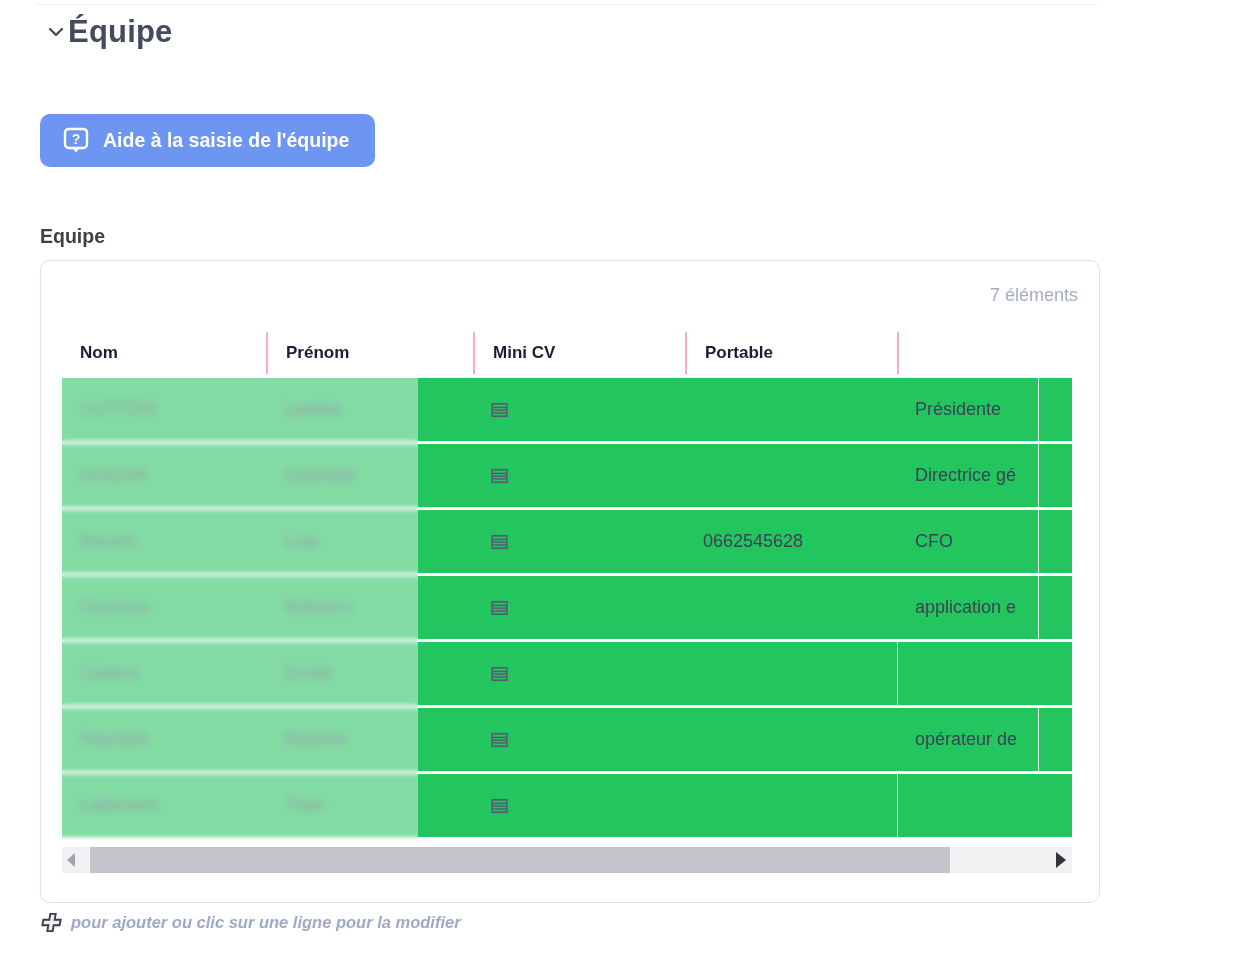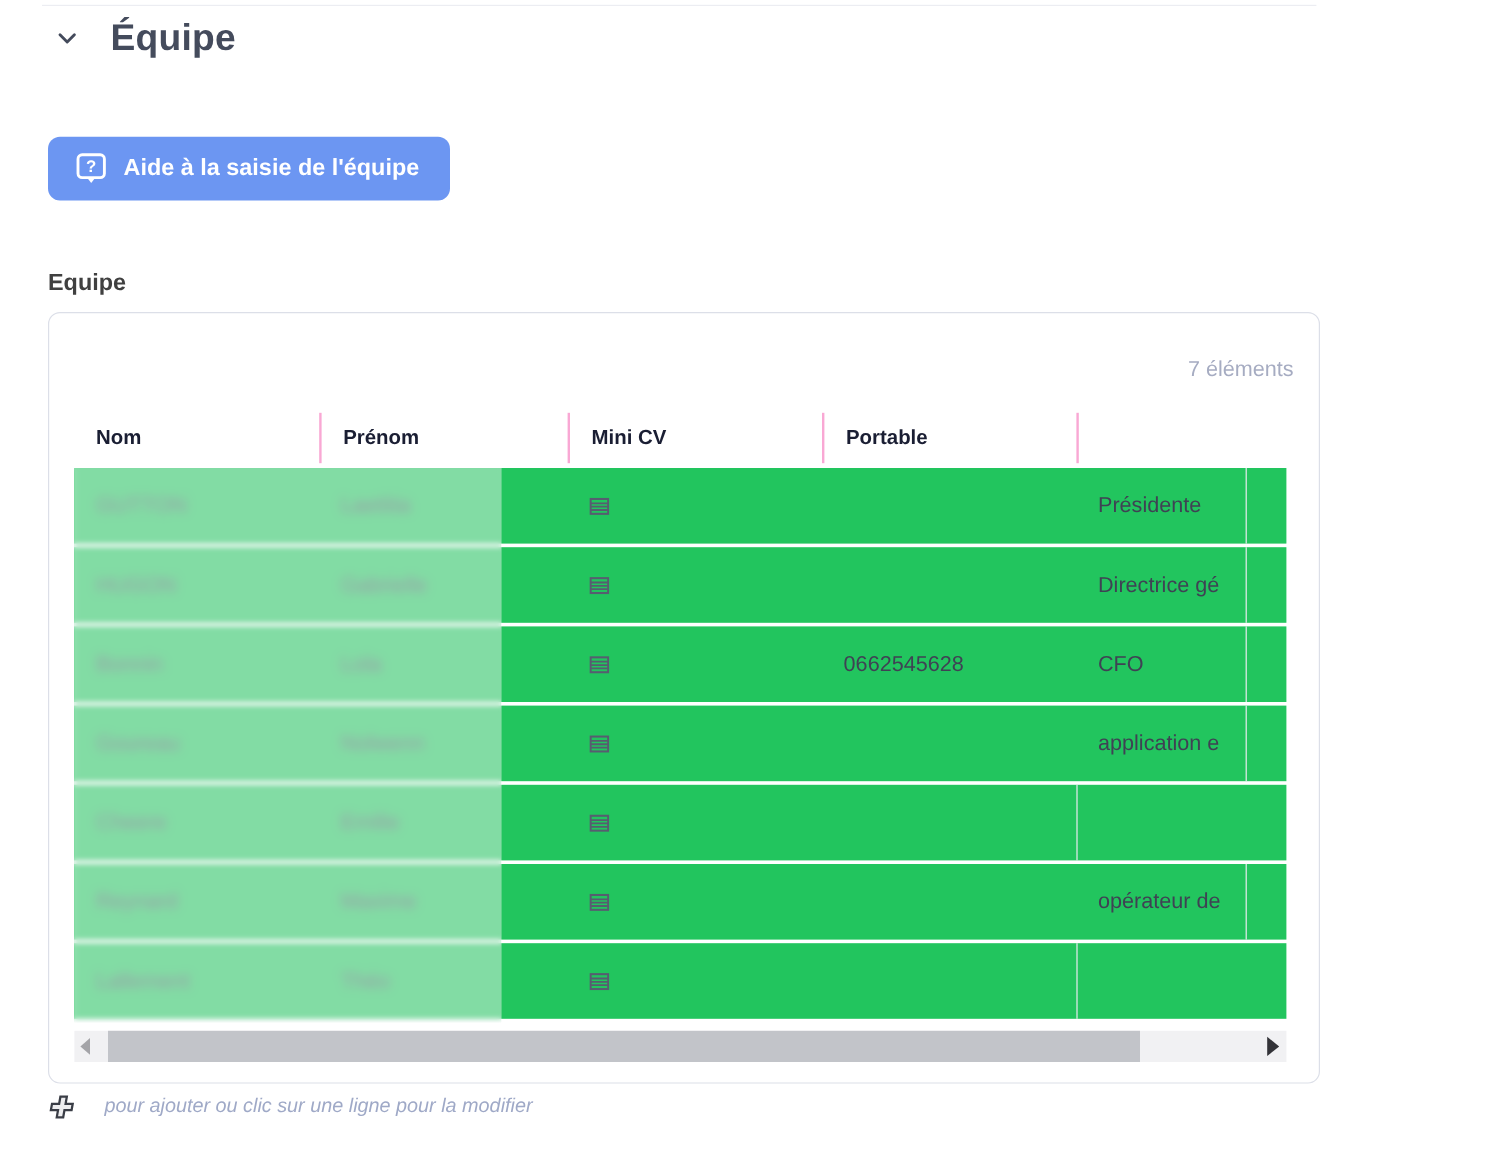--- a/index.html
+++ b/index.html
@@ -3,39 +3,39 @@
 <meta charset="utf-8">
 <style>
   * { box-sizing: border-box; margin: 0; padding: 0; }
   html,body { background:#ffffff; }
   body {
     width:1243px; height:958px; position:relative; overflow:hidden;
     font-family:"Liberation Sans", sans-serif; color:#3F4254;
   }
   .top-divider { position:absolute; left:35px; top:4px; width:1062px; height:1px; background:#ECEDF2; }
 
-  .section-header { position:absolute; left:44px; top:14px; display:flex; align-items:center; gap:24px; }
+  .section-header { position:absolute; left:44px; top:14px; display:flex; align-items:center; }
   .chevron-btn { width:24px; height:24px; display:flex; align-items:center; justify-content:center; cursor:pointer; background:none; border:none; }
   .section-title { font-size:31px; font-weight:bold; color:#444B5C; letter-spacing:0.2px; }
 
   .help-btn {
     position:absolute; left:40px; top:114px; height:53px; padding:0 26px 0 22px;
     background:#6C96F2; border:none; border-radius:10px;
     display:flex; align-items:center; gap:13px; cursor:pointer;
   }
   .help-btn span { color:#ffffff; font-size:19.5px; font-weight:bold; }
 
   .table-label { position:absolute; left:40px; top:225px; font-size:19.5px; font-weight:600; color:#404040; }
 
   .card {
     position:absolute; left:40px; top:260px; width:1060px; height:643px;
     background:#ffffff; border:1px solid #DCDFE8; border-radius:10px;
     padding:20px 21px 0 21px;
   }
-  .count-label { text-align:right; font-size:18px; color:#A6ACC2; padding-right:0; margin-top:16px; }
+  .count-label { text-align:right; font-size:18px; color:#A6ACC2; padding-right:0; margin-top:4px; }
 
   .grid-row { display:grid; grid-template-columns:204px 207px 212px 212px 141px 34px; width:1010px; }
   .thead { margin-top:24px; height:46px; align-items:center; }
   .th {
     font-size:17px; font-weight:bold; color:#1A1E33; padding-left:18px;
     height:42px; display:flex; align-items:center; white-space:nowrap; overflow:hidden;text-align:center;
   }
   .th + .th { border-left:2px solid #f9a8d4; }
 
   .rows-wrap { position:relative; margin-top:2px; }
@@ -58,21 +58,21 @@
   .hscroll {
     position:relative; margin-top:10px; width:1010px; height:26px; background:#F1F1F3;
     display:flex; align-items:center;
   }
   .sb-arrow { width:18px; height:26px; display:flex; align-items:center; justify-content:center; cursor:pointer; }
   .tri-left { width:0; height:0; border-top:7px solid transparent; border-bottom:7px solid transparent; border-right:8px solid #A4A4A8; }
   .tri-right { width:0; height:0; border-top:8px solid transparent; border-bottom:8px solid transparent; border-left:10px solid #333338; }
   .sb-thumb { position:absolute; left:28px; top:0; width:860px; height:26px; background:#C2C4C9; cursor:grab; }
   .sb-right { position:absolute; right:2px; top:0; height:26px; }
 
-  .footer-hint { position:absolute; left:40px; top:911px; display:flex; align-items:center; gap:24px; }
+  .footer-hint { position:absolute; left:40px; top:911px; display:flex; align-items:center; gap:8px;font-weight:bold; }
   .footer-hint .hint-text { font-size:16.5px; font-style:italic; color:#9FA9C7; }
   .plus-icon { transform:skewX(-10deg); display:inline-block; }
 </style>
 </head>
 <body>
 
 <div class="top-divider"></div>
 
 <div class="section-header">
   <button class="chevron-btn">

